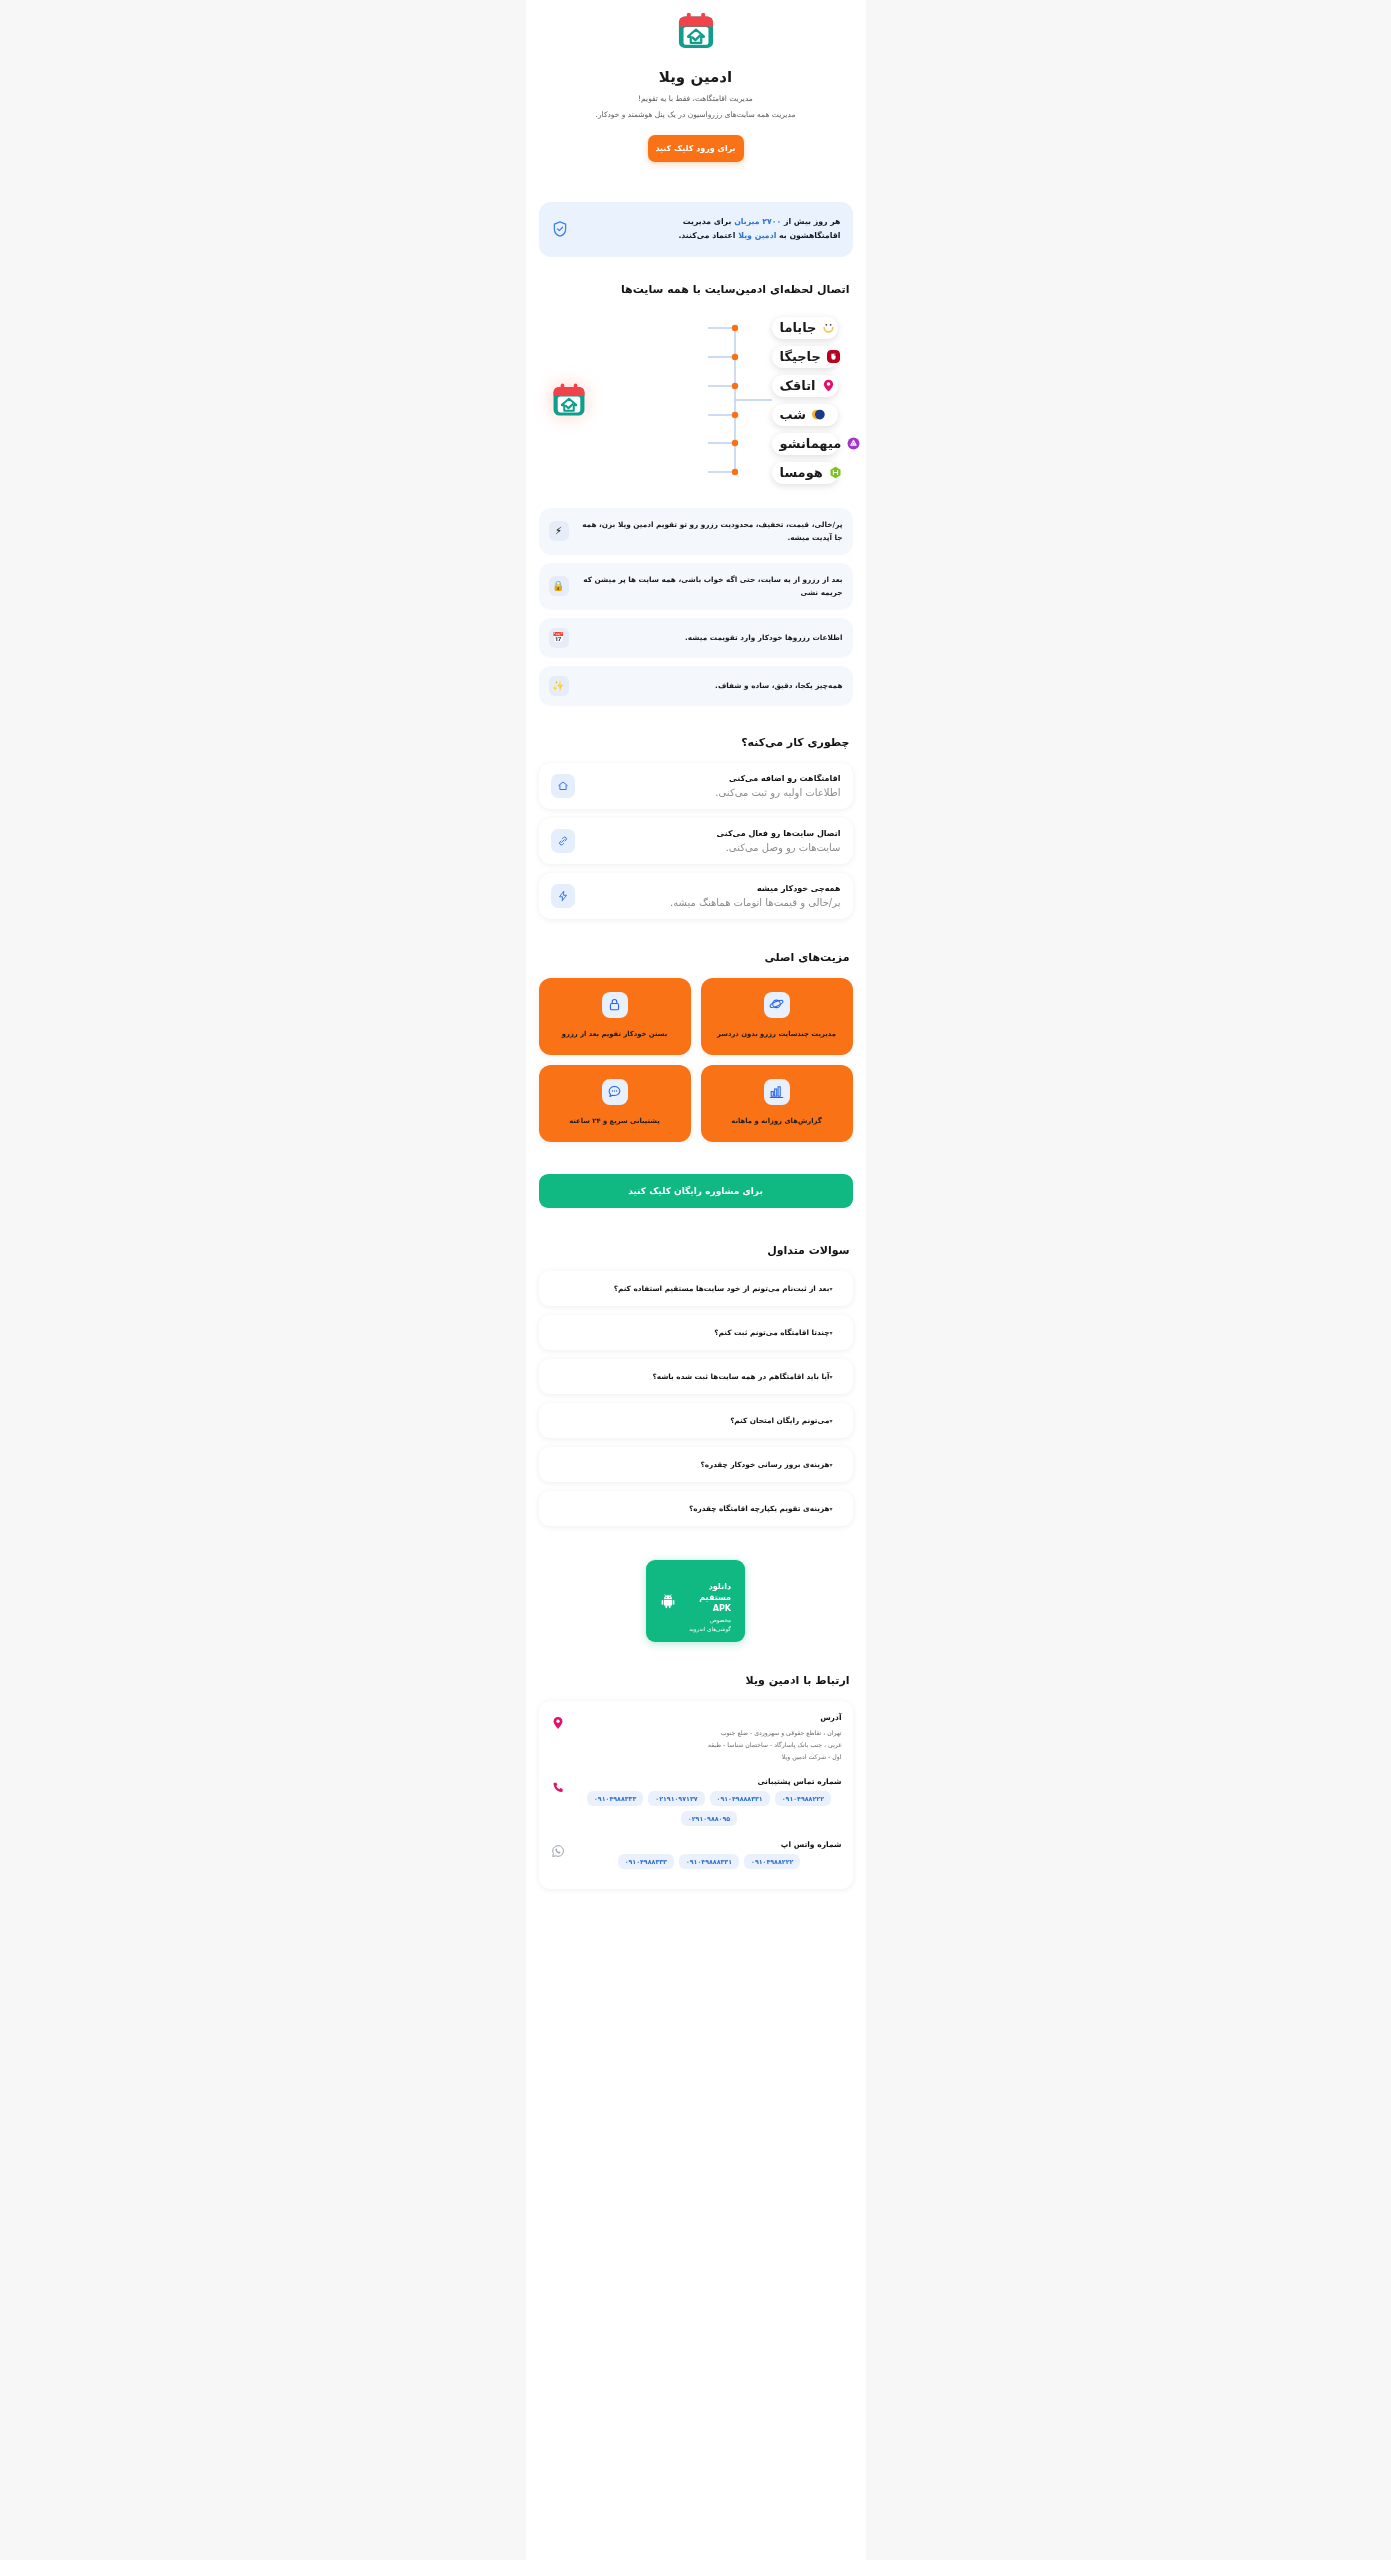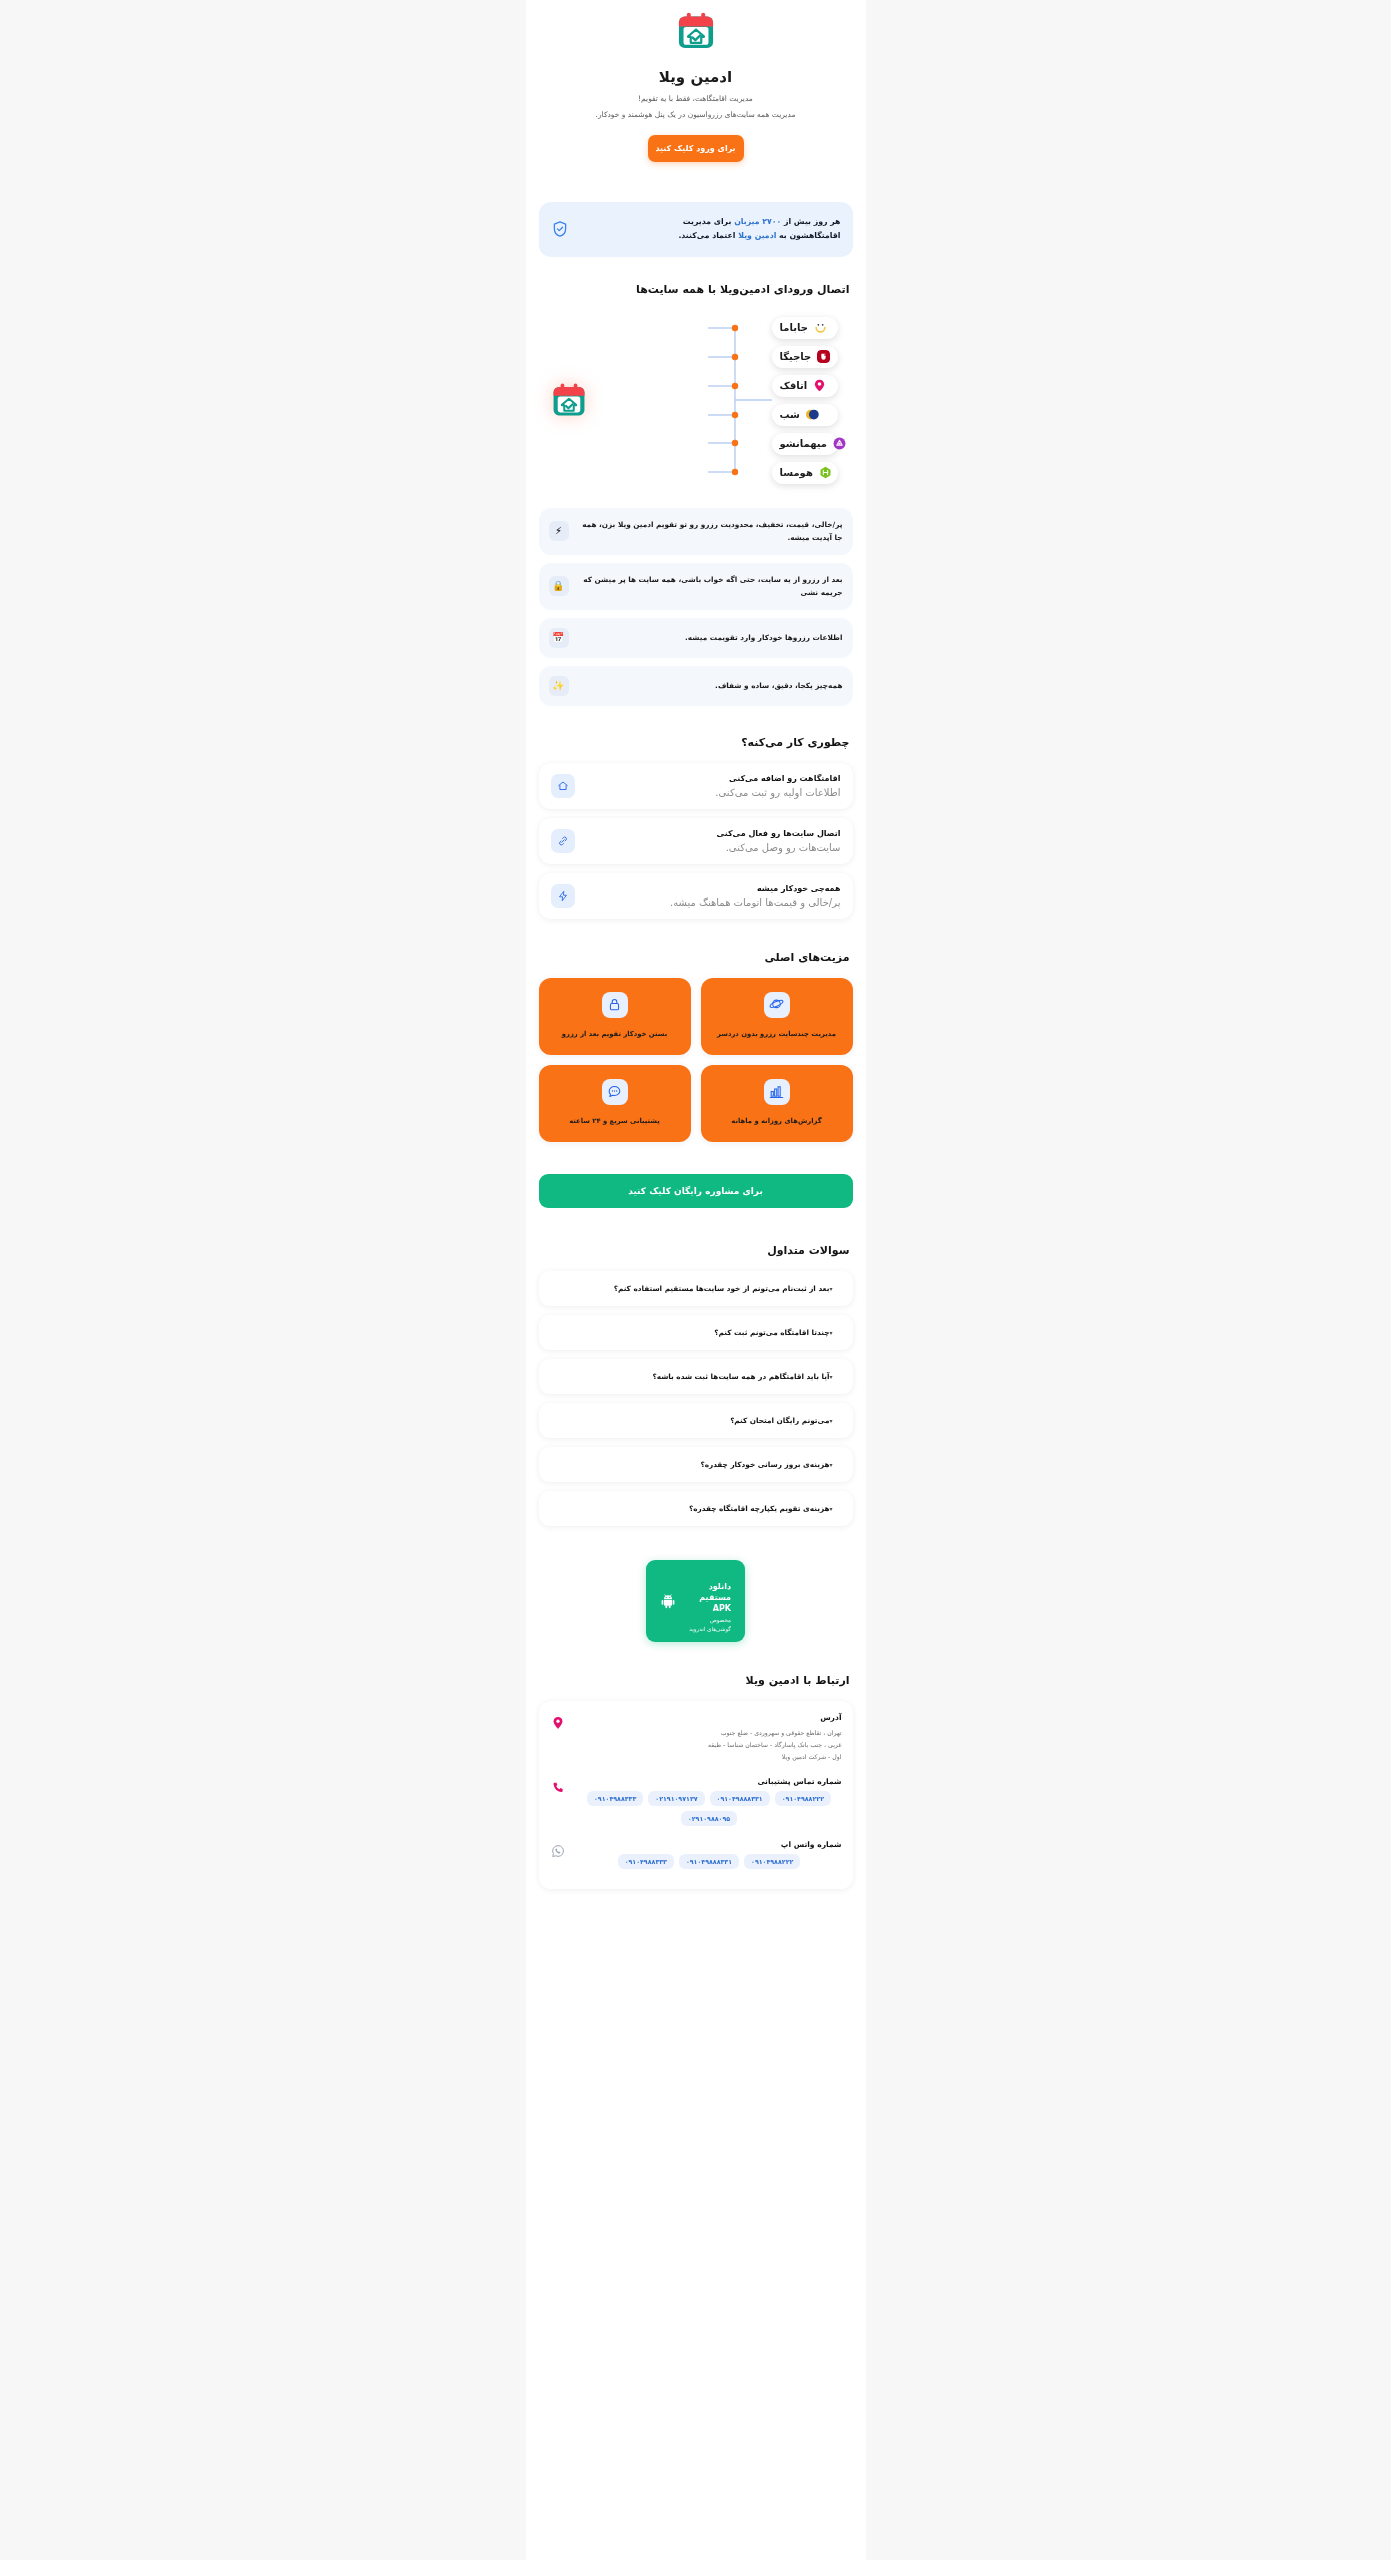--- a/index.html
+++ b/index.html
@@ -83,21 +83,21 @@
   }
   .net-svg { position:absolute; inset:0; width:100%; height:100%; }
   .chip {
     position: absolute; right: 14px;
     width: 66px; height: 22px;
     background: #fff; border-radius: 14px;
     box-shadow: 0 2px 7px rgba(0,0,0,.13);
     display: flex; align-items: center; justify-content: flex-start;
     gap: 6px; padding: 0 8px; flex-direction: row-reverse;
   }
-  .chip-label { font-size: 10px; font-weight: 700; color: #1b1b1b; white-space: nowrap;}
+  .chip-label { font-size: 13px; font-weight: 700; color: #1b1b1b; white-space: nowrap;}
   .chip-logo { width: 13px; height: 13px; border-radius: 4px; flex:0 0 auto; display:block;}
 
   
   .feat-list { padding: 0 13px; margin-bottom: 30px; }
   .feat {
     background: #f4f7fc; border-radius: 12px; margin-bottom: 8px;
     padding: 10px 10px; display: flex; align-items: center; gap: 9px;
     flex-direction: row-reverse; justify-content: flex-end;
   }
   .feat-ic {
@@ -221,21 +221,21 @@
     <svg class="trust-icon" viewBox="0 0 24 24">
       <path d="M12 2.5l7.5 3v6c0 4.6-3.1 8.6-7.5 10-4.4-1.4-7.5-5.4-7.5-10v-6z" fill="none" stroke="#3b82f6" stroke-width="1.7" stroke-linejoin="round"></path>
       <path d="M8.6 11.8l2.4 2.4 4.4-4.6" fill="none" stroke="#3b82f6" stroke-width="1.7" stroke-linecap="round" stroke-linejoin="round"></path>
     </svg>
     <div class="trust-text">
       <span>هر روز بیش از </span><span class="hl">۲۷۰۰ میزبان</span><span> برای مدیریت</span><br>
       <span>اقامتگاهشون به </span><span class="hl">ادمین ویلا</span><span> اعتماد می‌کنند.</span>
     </div>
   </section>
 
-  <h2 class="sec-title">اتصال ورود‌ای ادمین‌ویلا با همه سایت‌ها</h2>
+  <h2 class="sec-title">اتصال لحظه‌ای ادمین‌سایت با همه سایت‌ها</h2>
   <section class="network">
     <div class="net-inner">
       <svg class="net-svg" viewBox="0 0 312 180" preserveAspectRatio="none">
 
         <line x1="232" y1="90" x2="195" y2="90" stroke="#b9ccf0" stroke-width="1.4"></line>
 
         <line x1="195" y1="18" x2="195" y2="162" stroke="#b9ccf0" stroke-width="1.4"></line>
 
         <line x1="195" y1="18" x2="168" y2="18" stroke="#b9ccf0" stroke-width="1.4"></line>
         <line x1="195" y1="47" x2="168" y2="47" stroke="#b9ccf0" stroke-width="1.4"></line>

